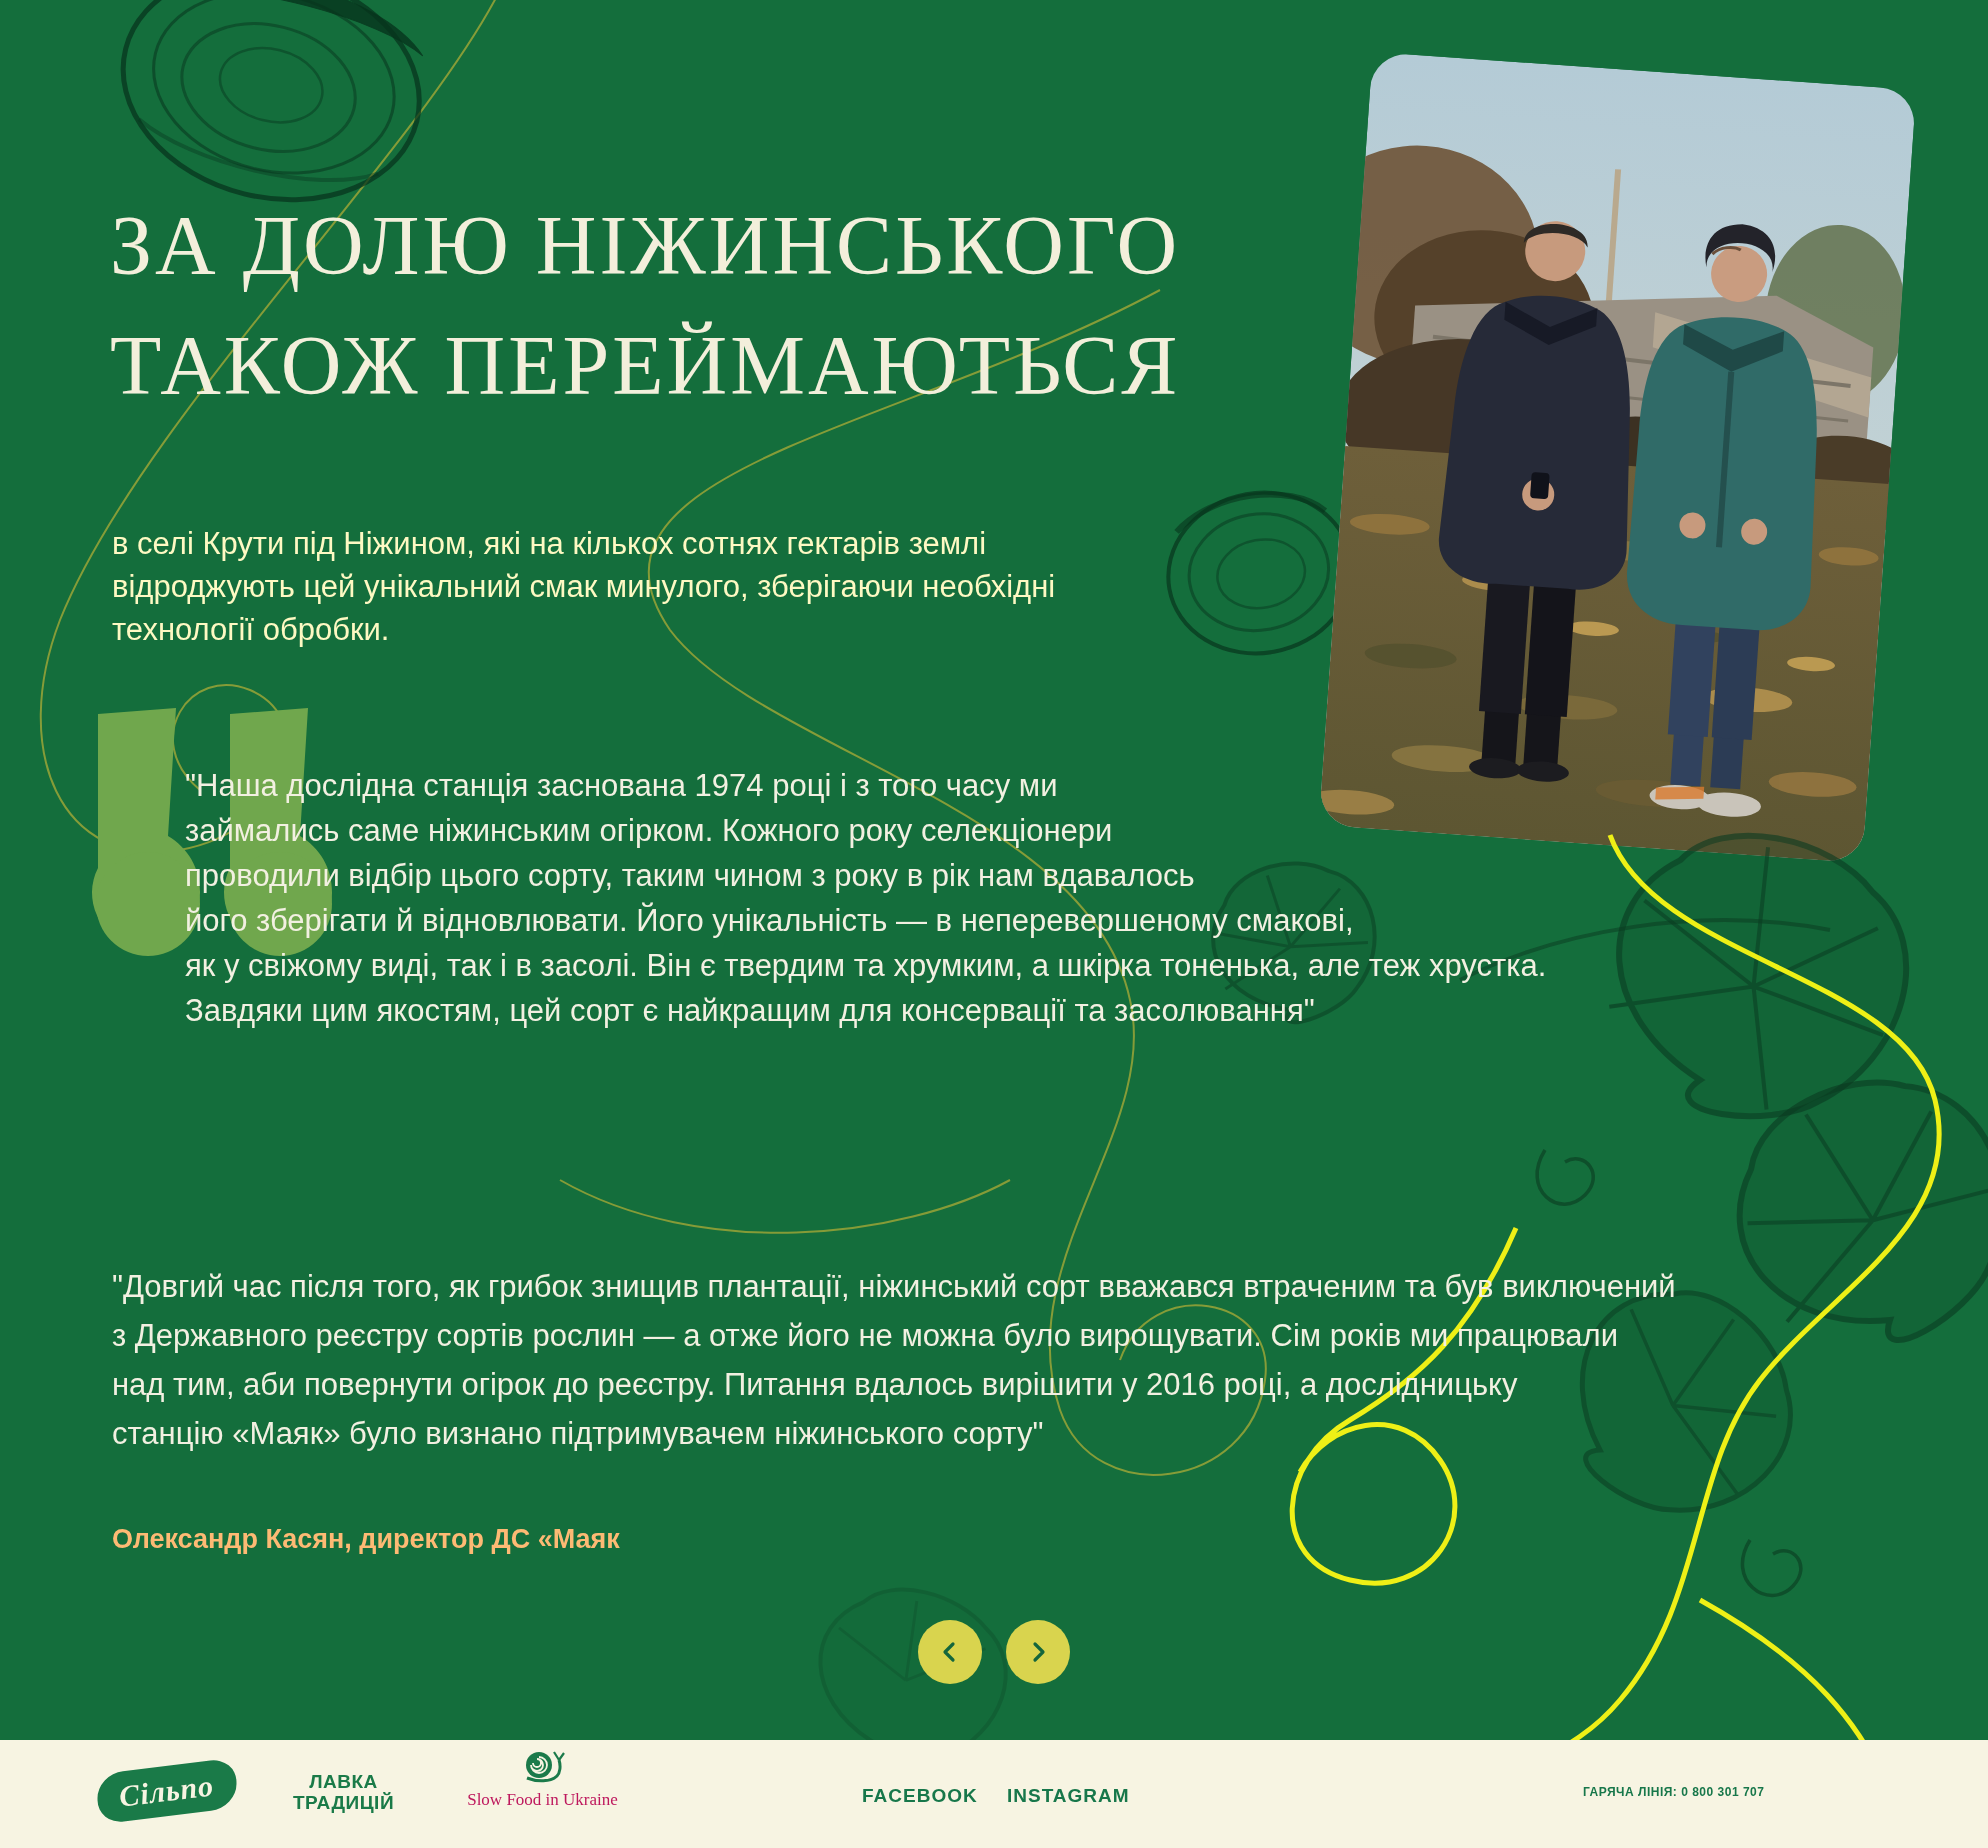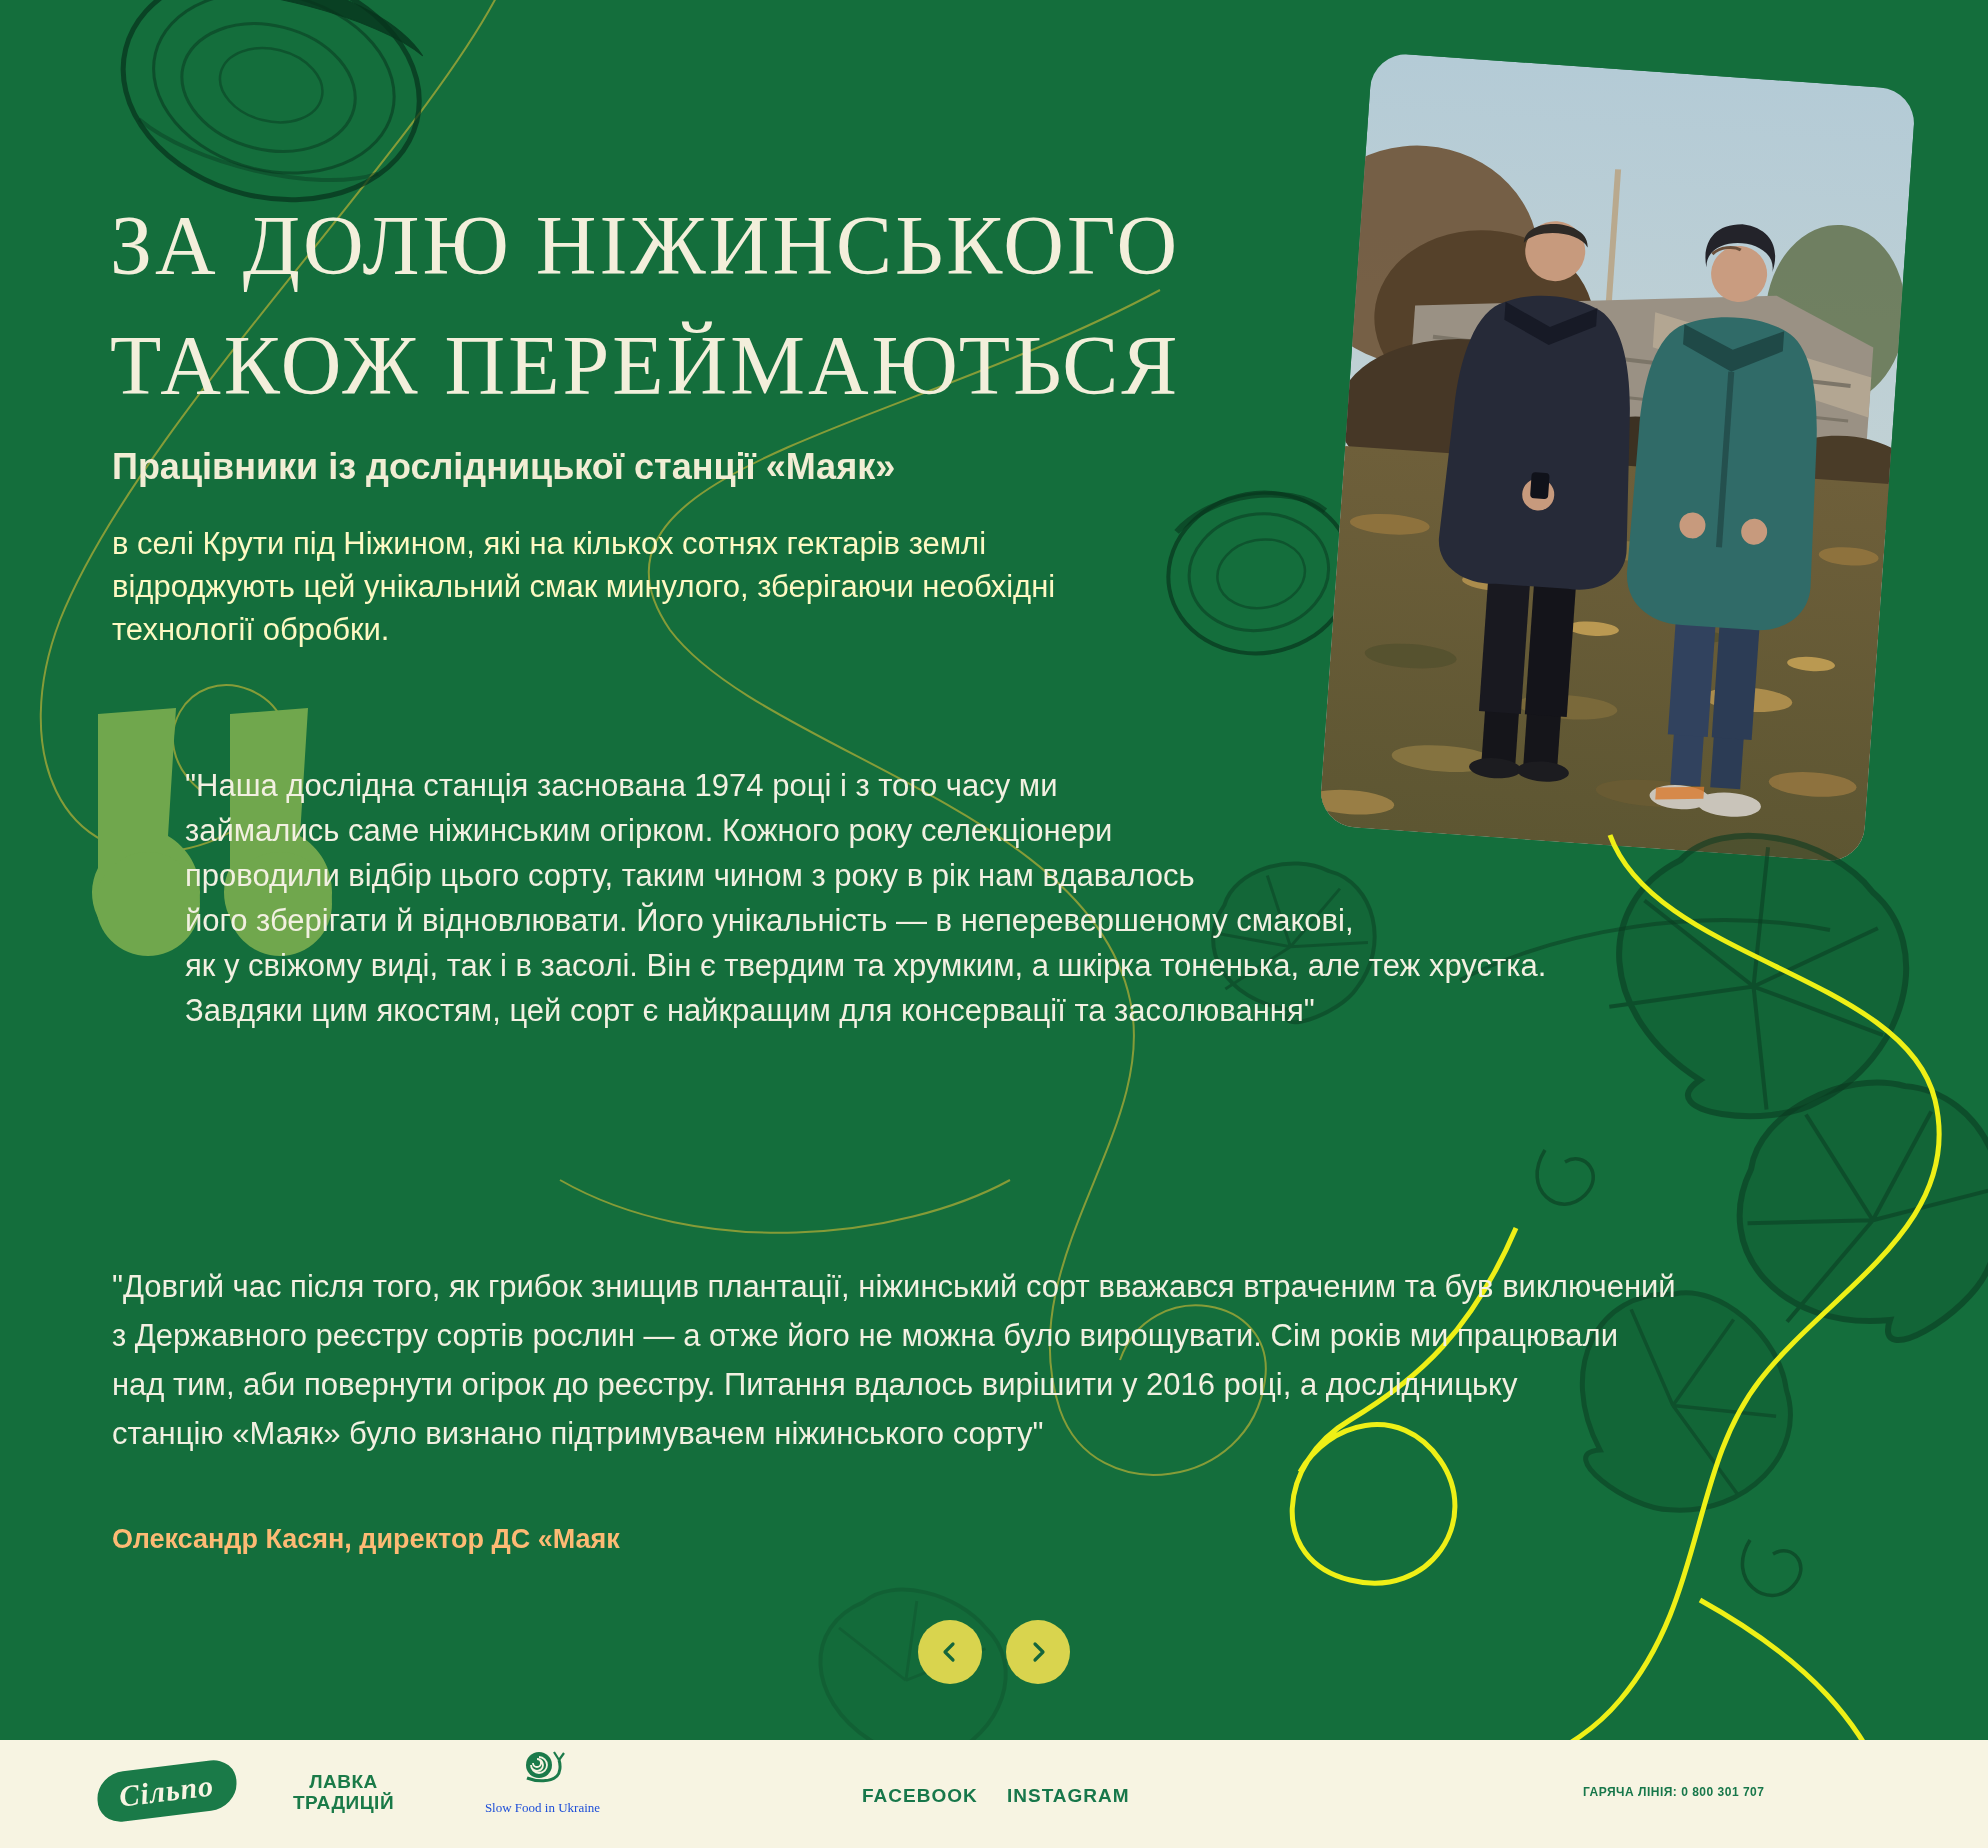--- a/index.html
+++ b/index.html
@@ -39,21 +39,21 @@
   .footer{left:0;top:1740px;width:1988px;height:108px;background:#f7f4e2;z-index:6;}
   .footer .inner{position:relative;width:100%;height:100%;}
   .silpo-badge{position:absolute;left:97px;top:26px;width:140px;height:50px;
     background:#1a7a48;border-radius:26px 26px 26px 26px/24px 24px 24px 24px;
     transform:rotate(-7deg) skewX(-6deg);display:flex;align-items:center;justify-content:center;}
   .silpo-text{font-family:"Liberation Serif",serif;font-style:italic;font-weight:bold;
     font-size:30px;color:#f7f4e2;transform:skewX(6deg) rotate(0deg);letter-spacing:1px;}
   .lavka{position:absolute;left:293px;top:31px;font-size:19px;font-weight:bold;
     color:#1a7a48;line-height:21px;letter-spacing:0.5px;text-align:center;}
   .slowfood{position:absolute;left:455px;top:8px;width:175px;text-align:center;}
-  .slowfood .sf-text{font-family:"Liberation Serif",serif;font-size:13px;color:#1d4ed8;margin-top:12px;}
+  .slowfood .sf-text{font-family:"Liberation Serif",serif;font-size:17px;color:#be185d;margin-top:2px;}
   .social{position:absolute;top:45px;font-size:19px;font-weight:bold;
     color:#17774a;letter-spacing:1px;cursor:pointer;}
   .fb{left:862px;} .ig{left:1007px;}
   .hotline{position:absolute;left:1583px;top:45px;font-size:12px;font-weight:bold;
     color:#17774a;letter-spacing:0.5px;}
 </style>
 </head>
 <body>
 
 <div class="page">
@@ -219,21 +219,20 @@
       <path d="M 138,6 L 216,0 L 208,128 C 228,140 240,160 240,184 A 54,54 0 1,1 138,160 Z"></path>
       <circle cx="188" cy="196" r="52"></circle>
     </g>
   </svg>
 
   <h1 class="abs content hero-title" style="margin:0;">
     <span>ЗА ДОЛЮ НІЖИНСЬКОГО</span><br>
     <span>ТАКОЖ ПЕРЕЙМАЮТЬСЯ</span>
   </h1>
 
-  <div class="abs content hero-subtitle">Працівники із дослідницької станції «Маяк»</div>
 
   <div class="abs content hero-desc">
     <div>в селі Крути під Ніжином, які на кількох сотнях гектарів землі</div>
     <div>відроджують цей унікальний смак минулого, зберігаючи необхідні</div>
     <div>технології обробки.</div>
   </div>
 
   <div class="abs content quote-block-1">
     <div>"Наша дослідна станція заснована 1974 році і з того часу ми</div>
     <div>займались саме ніжинським огірком. Кожного року селекціонери</div>

